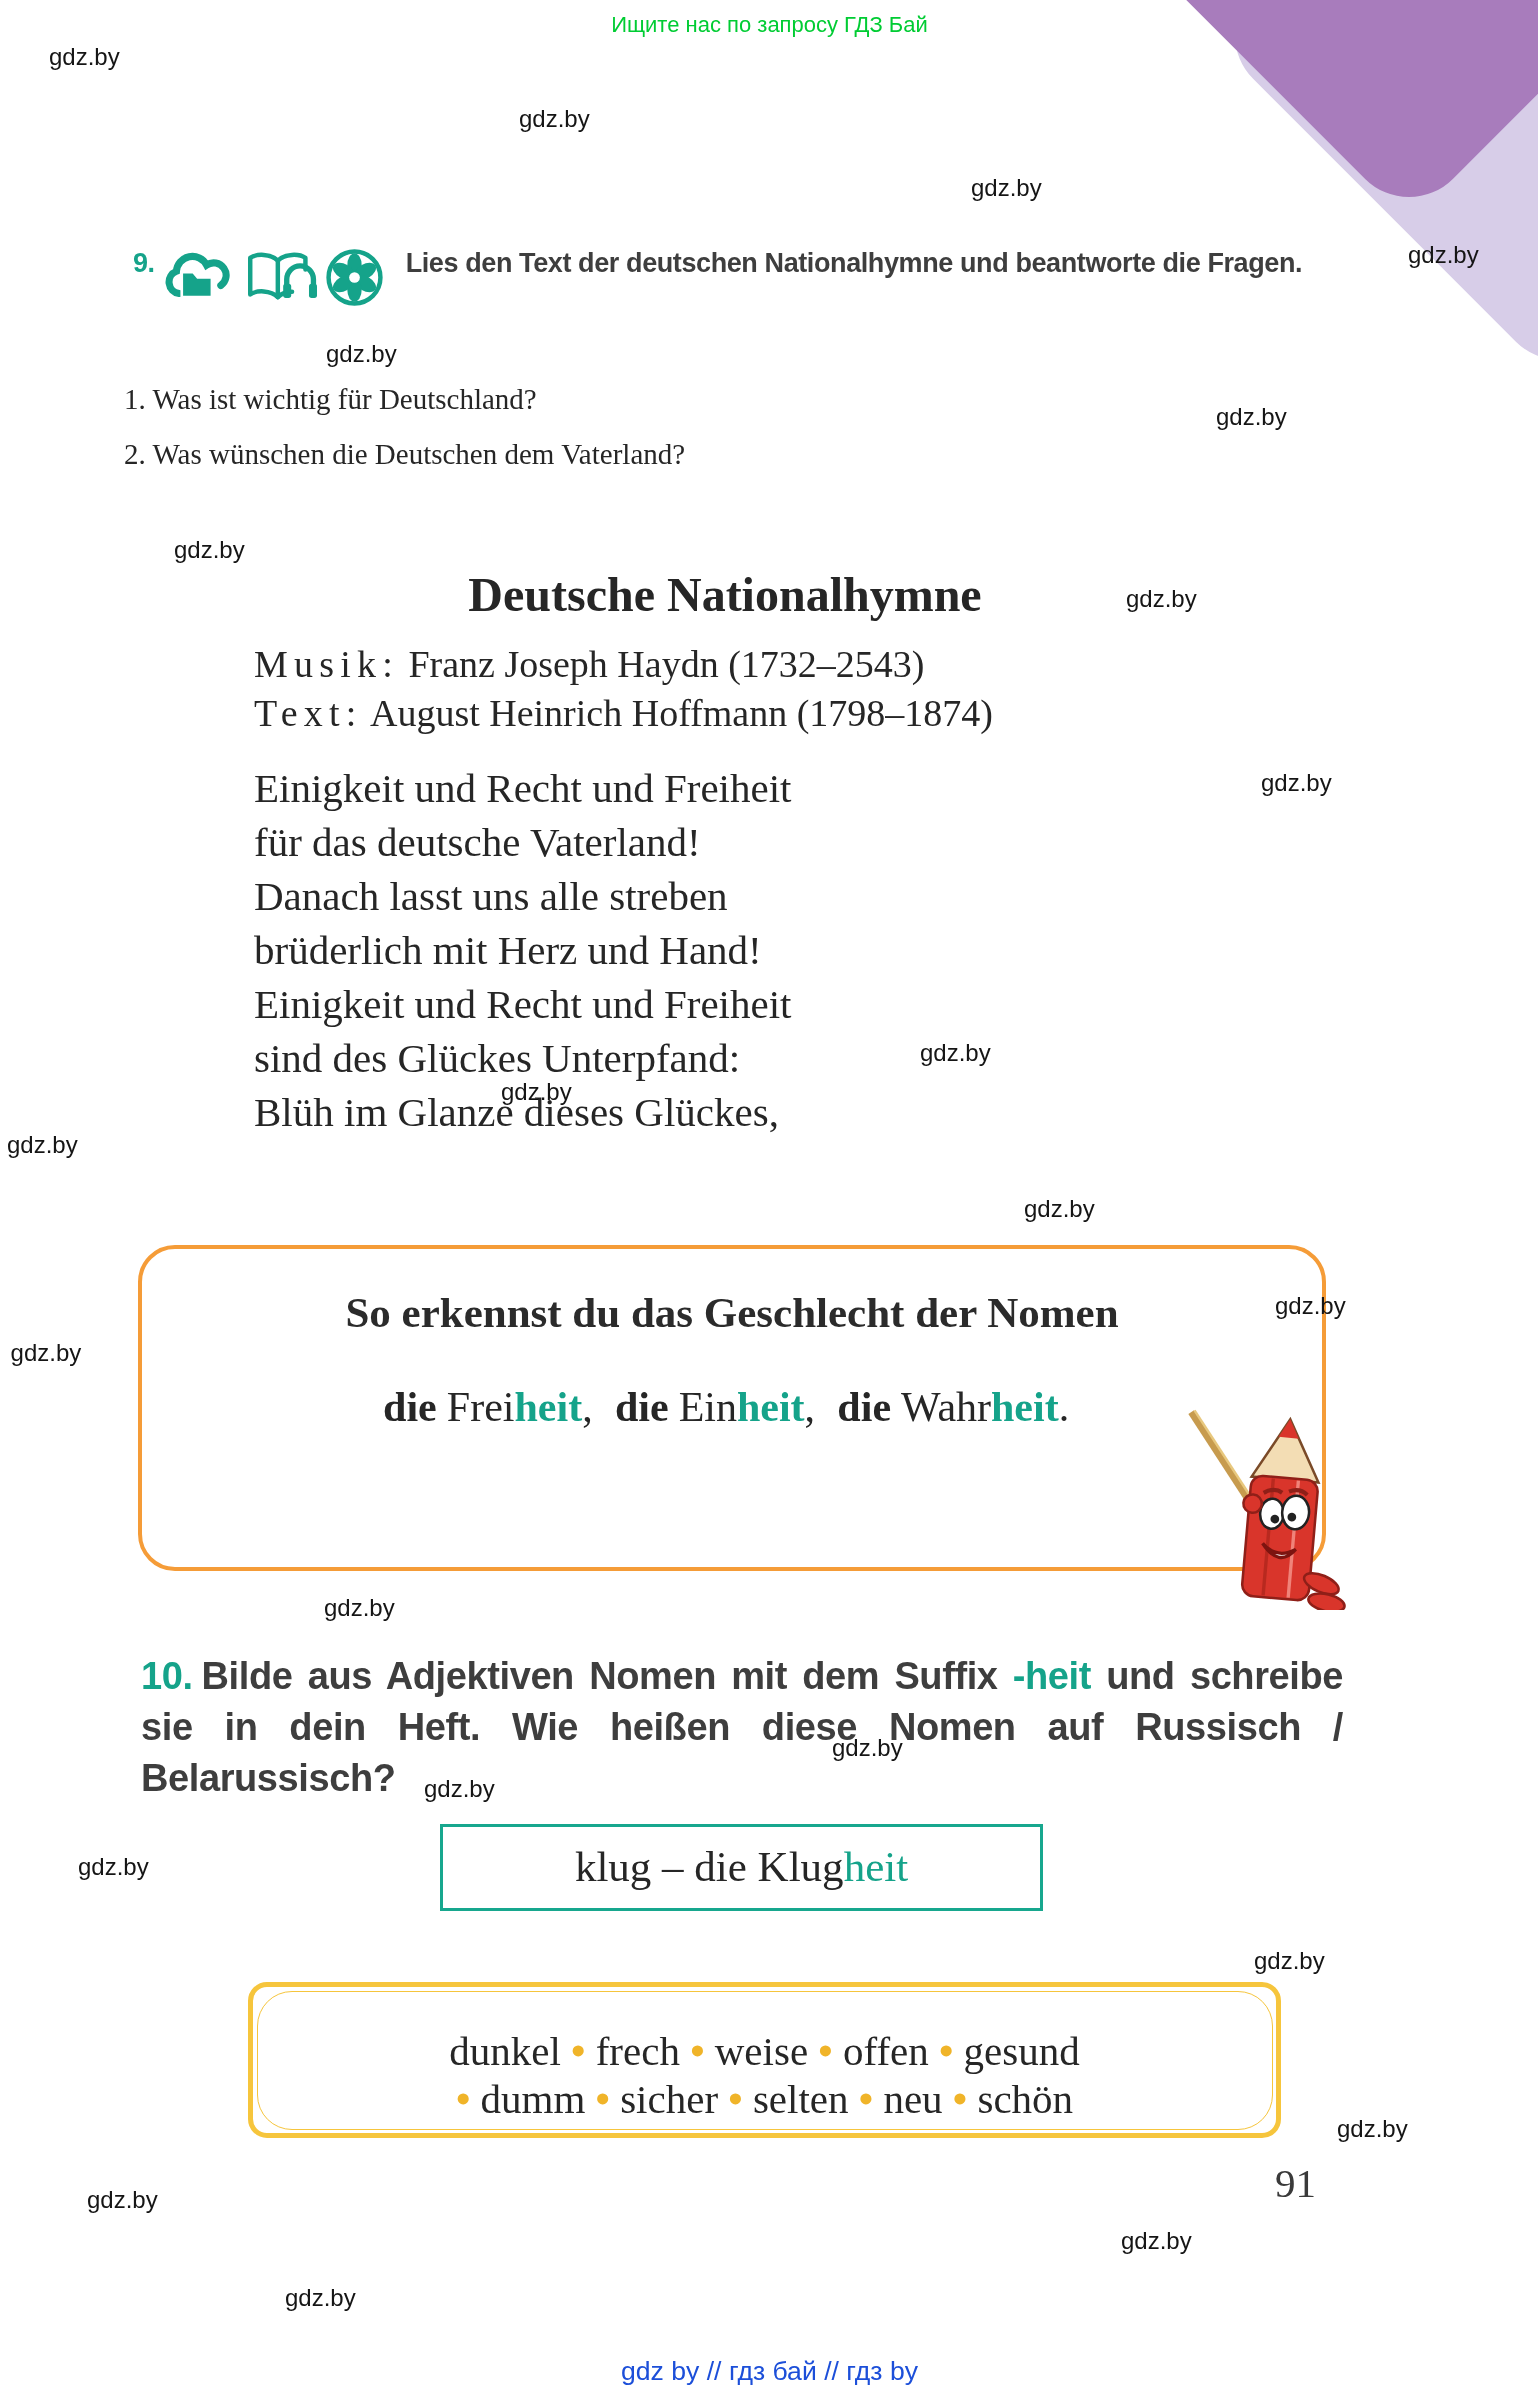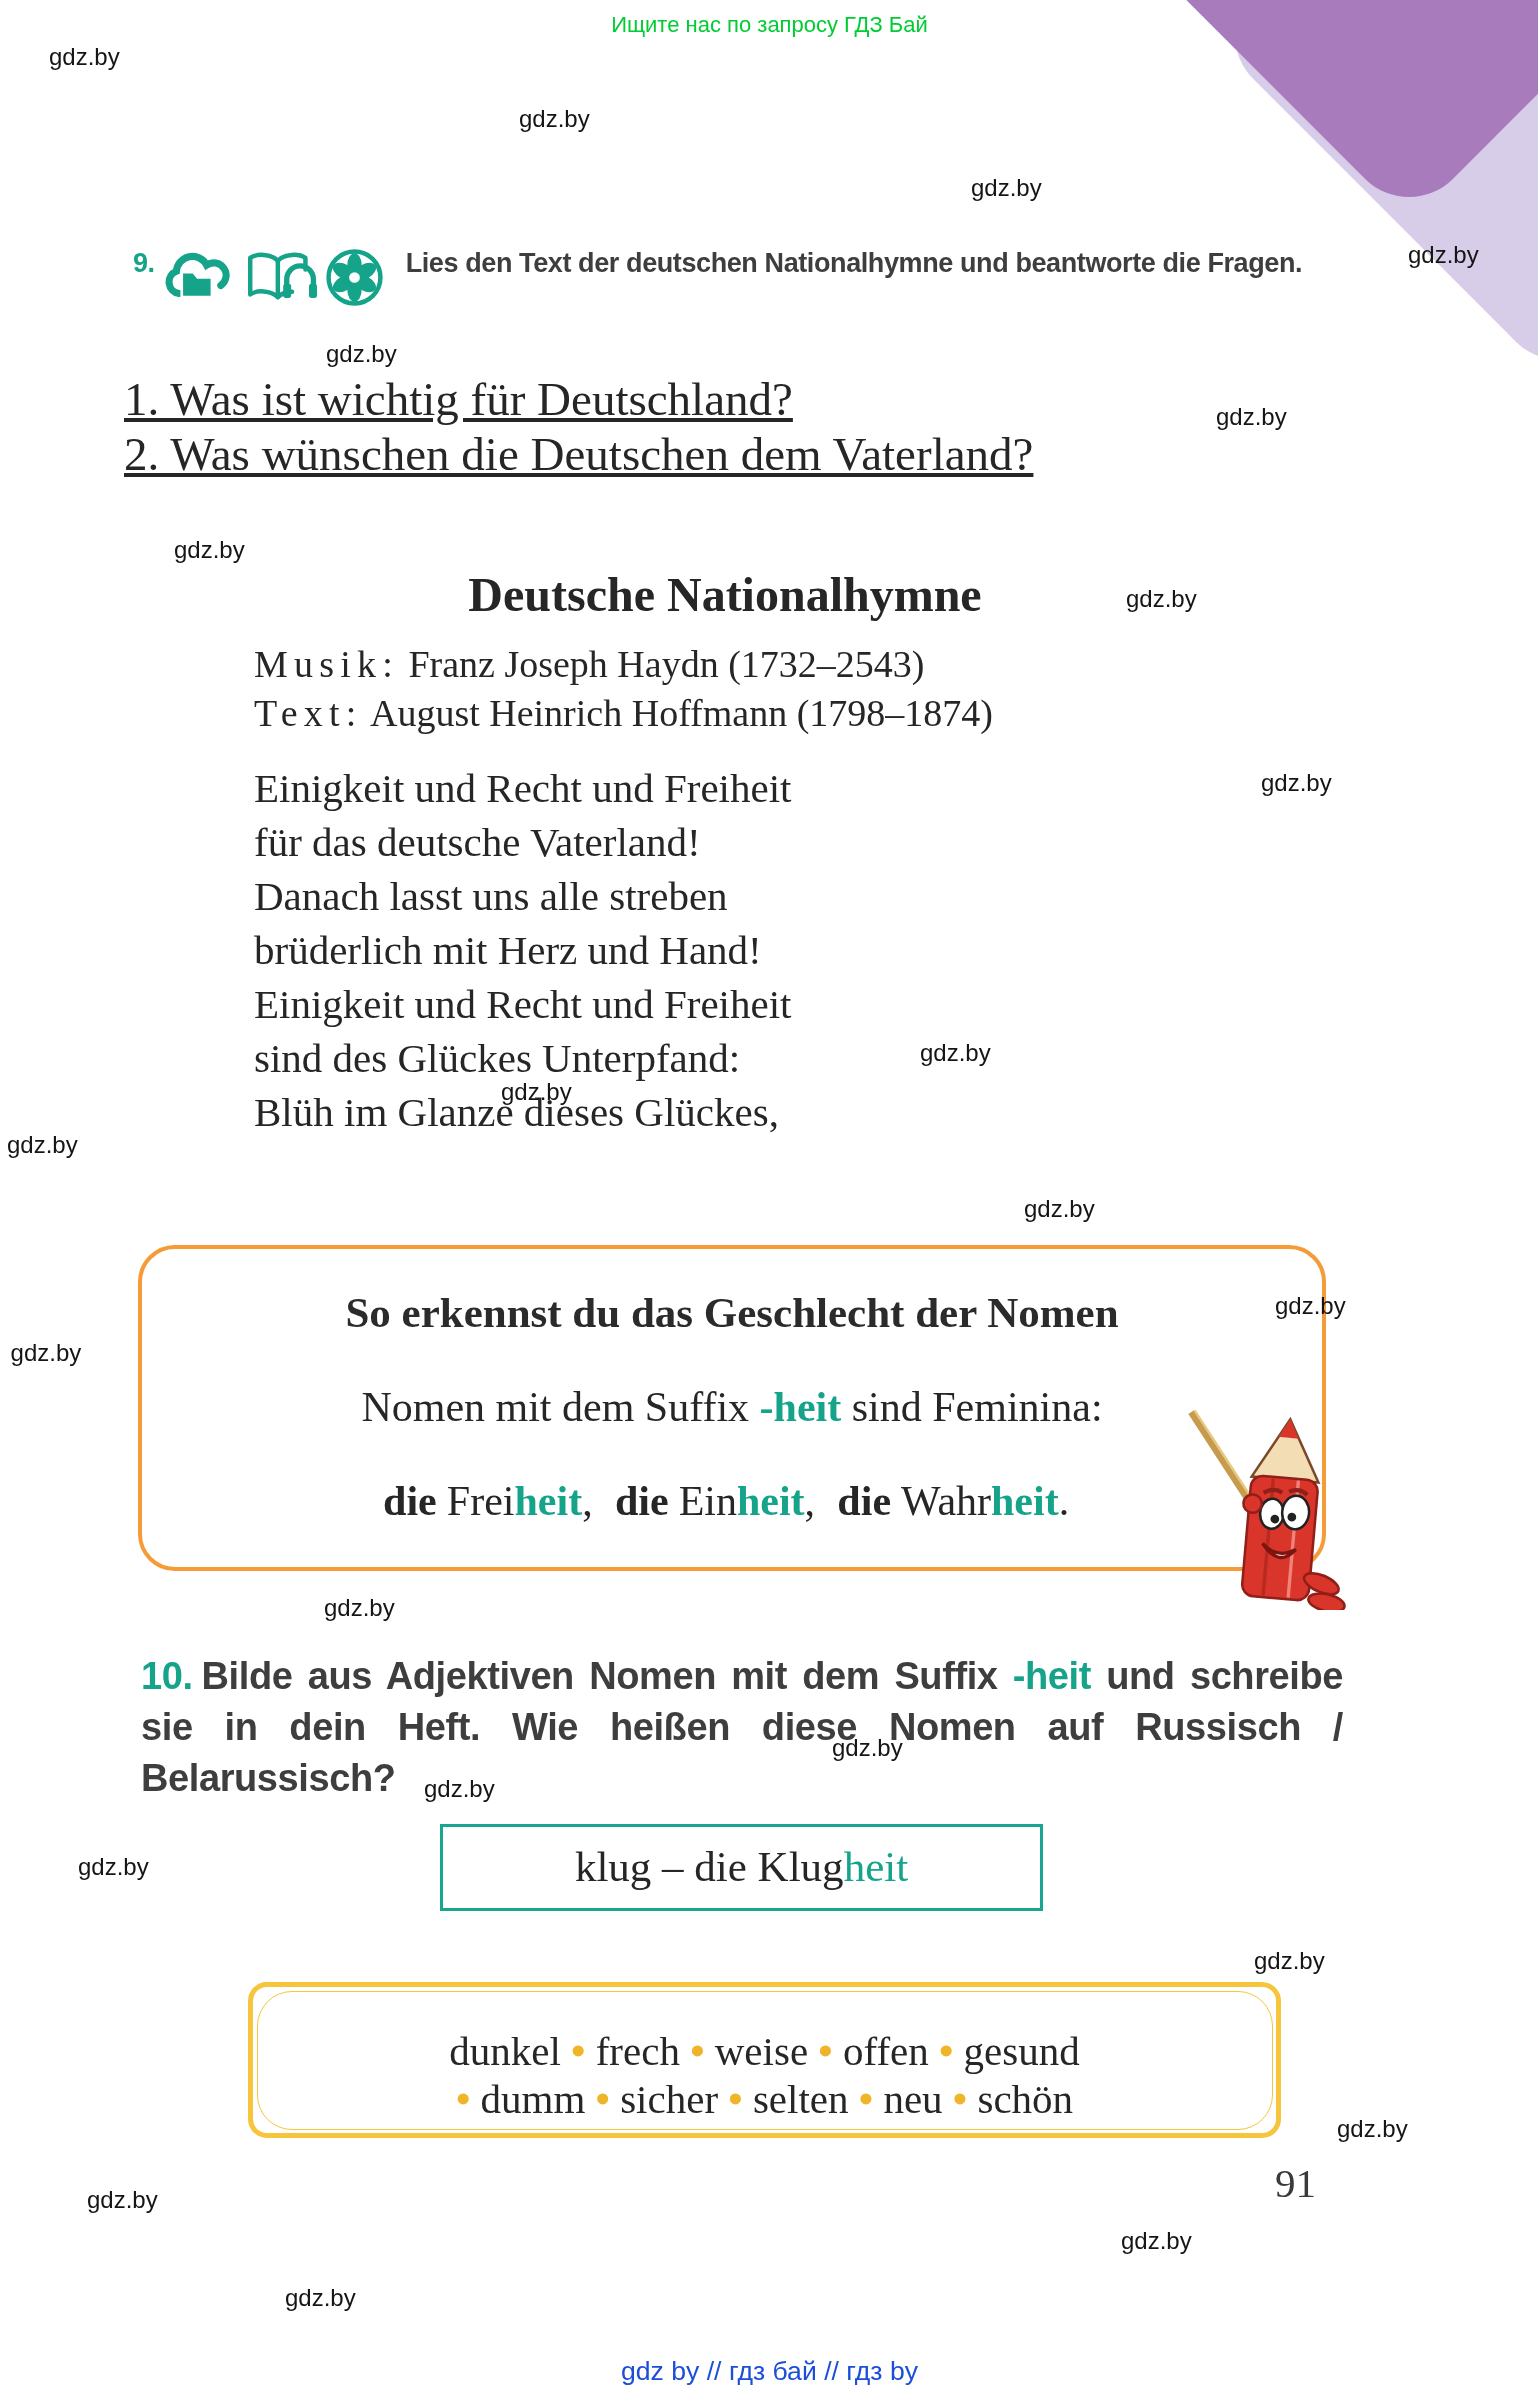--- a/index.html
+++ b/index.html
@@ -23,21 +23,21 @@
   
   .ex-head{position:absolute;font-weight:700;font-size:27px;line-height:51px;color:#3e3e3e;
       letter-spacing:-0.4px;text-align:justify;z-index:4;}
   .ex-num{color:#15a38a;margin-right:8.9px;}
   .teal{color:#15a38a;}
   .icons{display:inline-block;vertical-align:-12.4px;margin-right:12.4px;white-space:nowrap;}
   .icons svg{vertical-align:middle;margin-right:8.9px;}
 
   
   .serif{font-family:"Liberation Serif","DejaVu Serif",serif;color:#262626;}
-  .questions{position:absolute;left:124px;top:372px;font-size:47px;line-height:55px;z-index:4;text-decoration:underline;}
+  .questions{position:absolute;left:124px;top:372px;font-size:29px;line-height:55px;z-index:4;}
   .anthem-title{position:absolute;left:124px;top:567px;width:1202px;text-align:center;
       font-size:48px;font-weight:700;z-index:4;}
   .credits{position:absolute;left:254px;top:640px;font-size:38px;line-height:49px;z-index:4;}
   .spaced{letter-spacing:6.2px;}
   .poem{position:absolute;left:254px;top:761px;font-size:41px;line-height:54px;z-index:4;}
 
   
   .rule-box{position:absolute;left:138px;top:1245px;width:1188px;height:326px;
       border:4.4px solid #f59c38;border-radius:37px;box-sizing:border-box;text-align:center;z-index:3;}
   .rule-title{margin-top:39px;font-size:43px;font-weight:700;color:#2b2b2b;}
@@ -137,21 +137,20 @@
     <div>für das deutsche Vaterland!</div>
     <div>Danach lasst uns alle streben</div>
     <div>brüderlich mit Herz und Hand!</div>
     <div>Einigkeit und Recht und Freiheit</div>
     <div>sind des Glückes Unterpfand:</div>
     <div>Blüh im Glanze dieses Glückes,</div>
   </div>
 
   <div class="rule-box serif">
     <div class="rule-title">So erkennst du das Geschlecht der Nomen</div>
-    <div class="rule-line"><span>Nomen mit dem Suffix </span><span class="teal" style="font-weight:700">-heit</span><span> sind Feminina:</span></div>
     <div class="rule-examples">
       <span class="art">die</span><span>Frei</span><span class="sfx">heit</span><span class="sep">,</span>
       <span class="art">die</span><span>Ein</span><span class="sfx">heit</span><span class="sep">,</span>
       <span class="art">die</span><span>Wahr</span><span class="sfx">heit</span><span class="sep">.</span>
     </div>
   </div>
 
   <svg class="pencil" width="168" height="208" viewBox="0 0 100 124">
     <line x1="3" y1="6" x2="42" y2="66" stroke="#c79b4e" stroke-width="4"></line>
     <line x1="5" y1="5" x2="44" y2="65" stroke="#e8c87e" stroke-width="1.5"></line>

